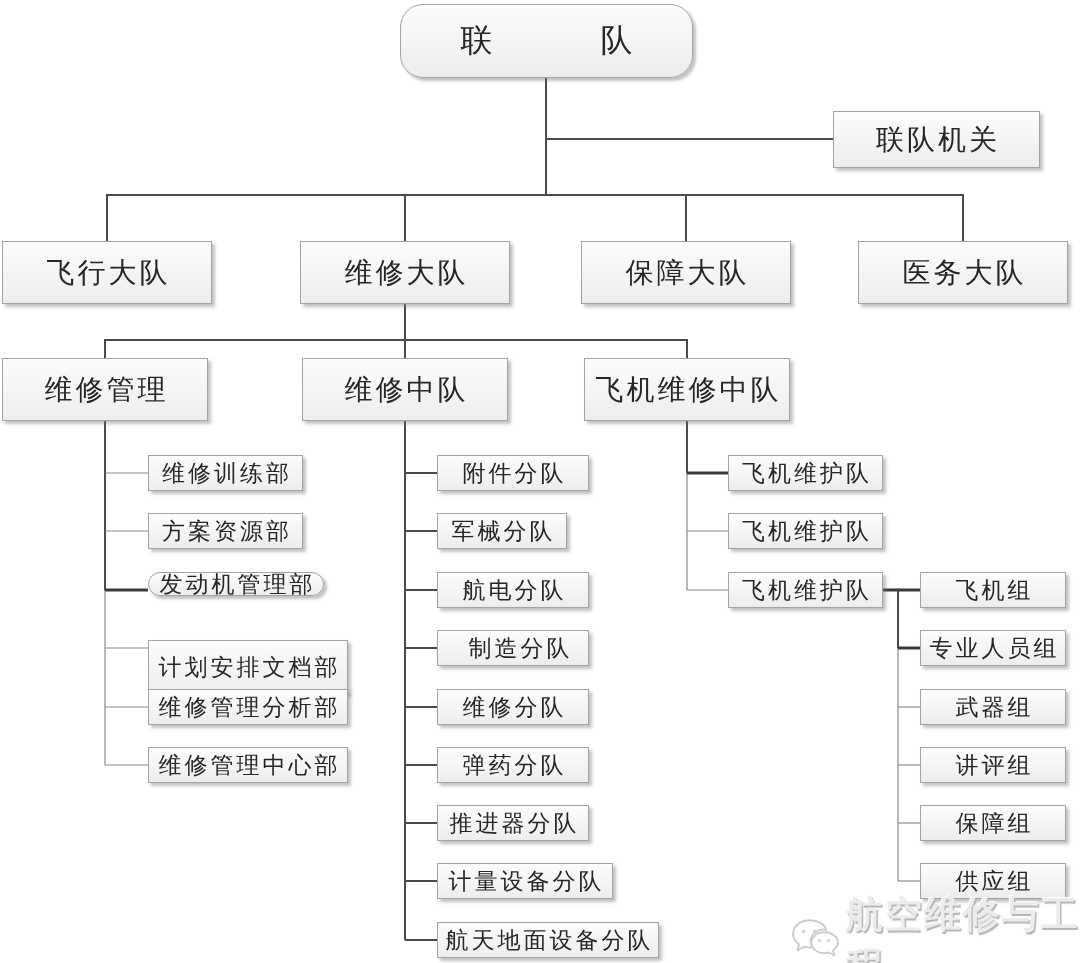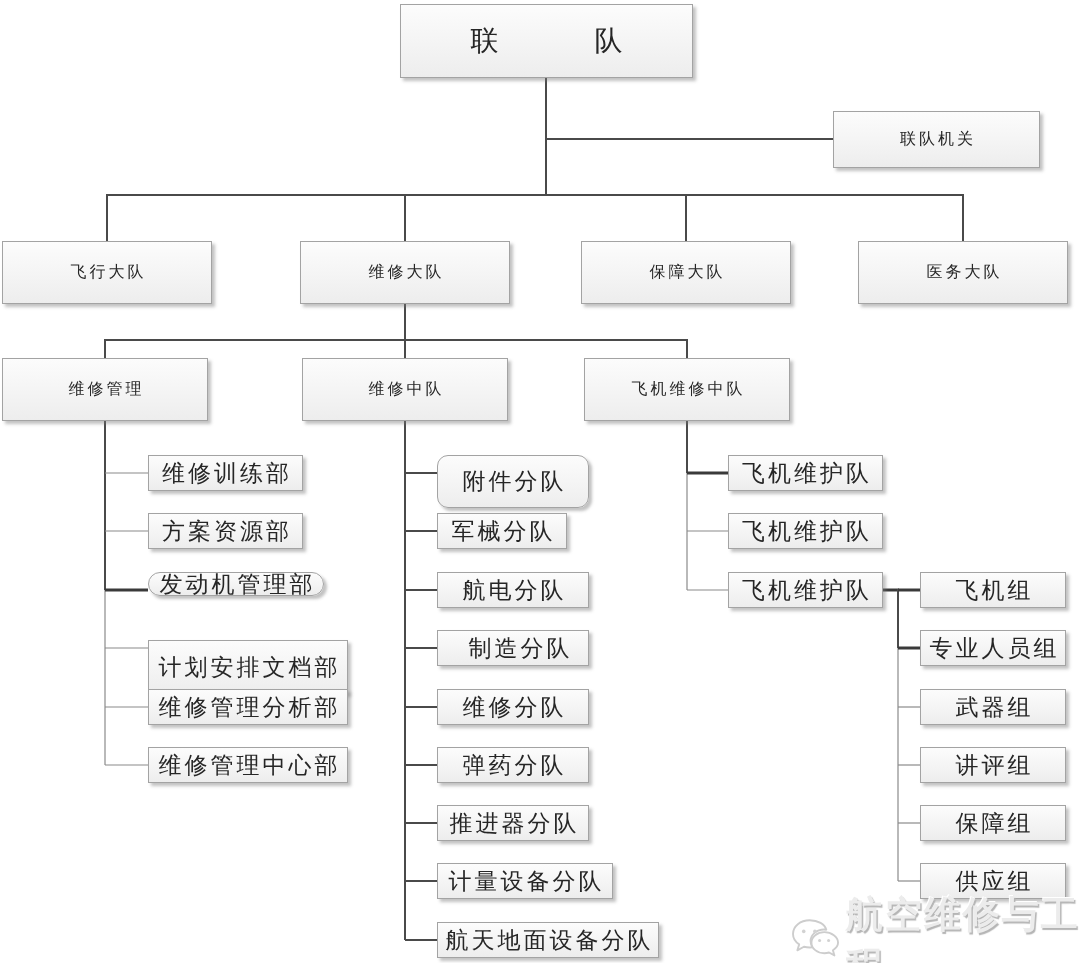--- a/index.html
+++ b/index.html
@@ -18,22 +18,22 @@
     position:absolute;
     display:flex;align-items:center;justify-content:center;
     background:linear-gradient(180deg,#fcfcfc 0%,#f4f4f4 55%,#ededed 100%);
     border:1px solid #a3a3a3;
     box-shadow:3px 3px 3px rgba(120,120,120,.45);
     color:#262626;
     letter-spacing:3px;text-indent:3px;
     white-space:nowrap;
     box-sizing:border-box;
   }
-  .root{font-size:28px;}
-  .md{font-size:16px;}
+  .root{font-size:32px;border-radius:23px;}
+  .md{font-size:28px;}
   .sm{font-size:23px;letter-spacing:3px;}
   .watermark{
     position:absolute;left:790px;top:890px;
     display:flex;align-items:center;gap:6px;
   }
   .wm-text{
     font-size:37px;font-weight:bold;letter-spacing:2px;
     color:#ececec;
     text-shadow:1.5px 1.5px 1px #b5b5b5, -1px -1px 0 #ffffff;
     font-family:"Liberation Serif","DejaVu Serif",serif;
@@ -110,21 +110,21 @@
   <div class="node md" style="left:302px;top:358px;width:206px;height:63px;">维修中队</div>
   <div class="node md" style="left:584px;top:358px;width:206px;height:63px;">飞机维修中队</div>
 
   <div class="node sm" style="left:148px;top:455px;width:155px;height:36px;">维修训练部</div>
   <div class="node sm" style="left:148px;top:513px;width:155px;height:36px;">方案资源部</div>
   <div class="node sm" style="left:148px;top:572px;width:176px;height:24px;border-radius:14px;">发动机管理部</div>
   <div class="node sm" style="left:148px;top:640px;width:200px;height:54px;">计划安排文档部</div>
   <div class="node sm" style="left:148px;top:689px;width:200px;height:36px;">维修管理分析部</div>
   <div class="node sm" style="left:148px;top:747px;width:200px;height:36px;">维修管理中心部</div>
 
-  <div class="node sm" style="left:437px;top:455px;width:152px;height:53px;border-radius:11px;">附件分队</div>
+  <div class="node sm" style="left:437px;top:455px;width:152px;height:36px;">附件分队</div>
   <div class="node sm" style="left:437px;top:513px;width:130px;height:36px;">军械分队</div>
   <div class="node sm" style="left:437px;top:572px;width:152px;height:36px;">航电分队</div>
   <div class="node sm" style="left:437px;top:630px;width:152px;height:36px;padding-left:12px;">制造分队</div>
   <div class="node sm" style="left:437px;top:689px;width:152px;height:36px;">维修分队</div>
   <div class="node sm" style="left:437px;top:747px;width:152px;height:36px;">弹药分队</div>
   <div class="node sm" style="left:437px;top:805px;width:152px;height:36px;">推进器分队</div>
   <div class="node sm" style="left:437px;top:863px;width:176px;height:36px;">计量设备分队</div>
   <div class="node sm" style="left:437px;top:922px;width:222px;height:36px;">航天地面设备分队</div>
 
   <div class="node sm" style="left:728px;top:455px;width:155px;height:36px;">飞机维护队</div>

